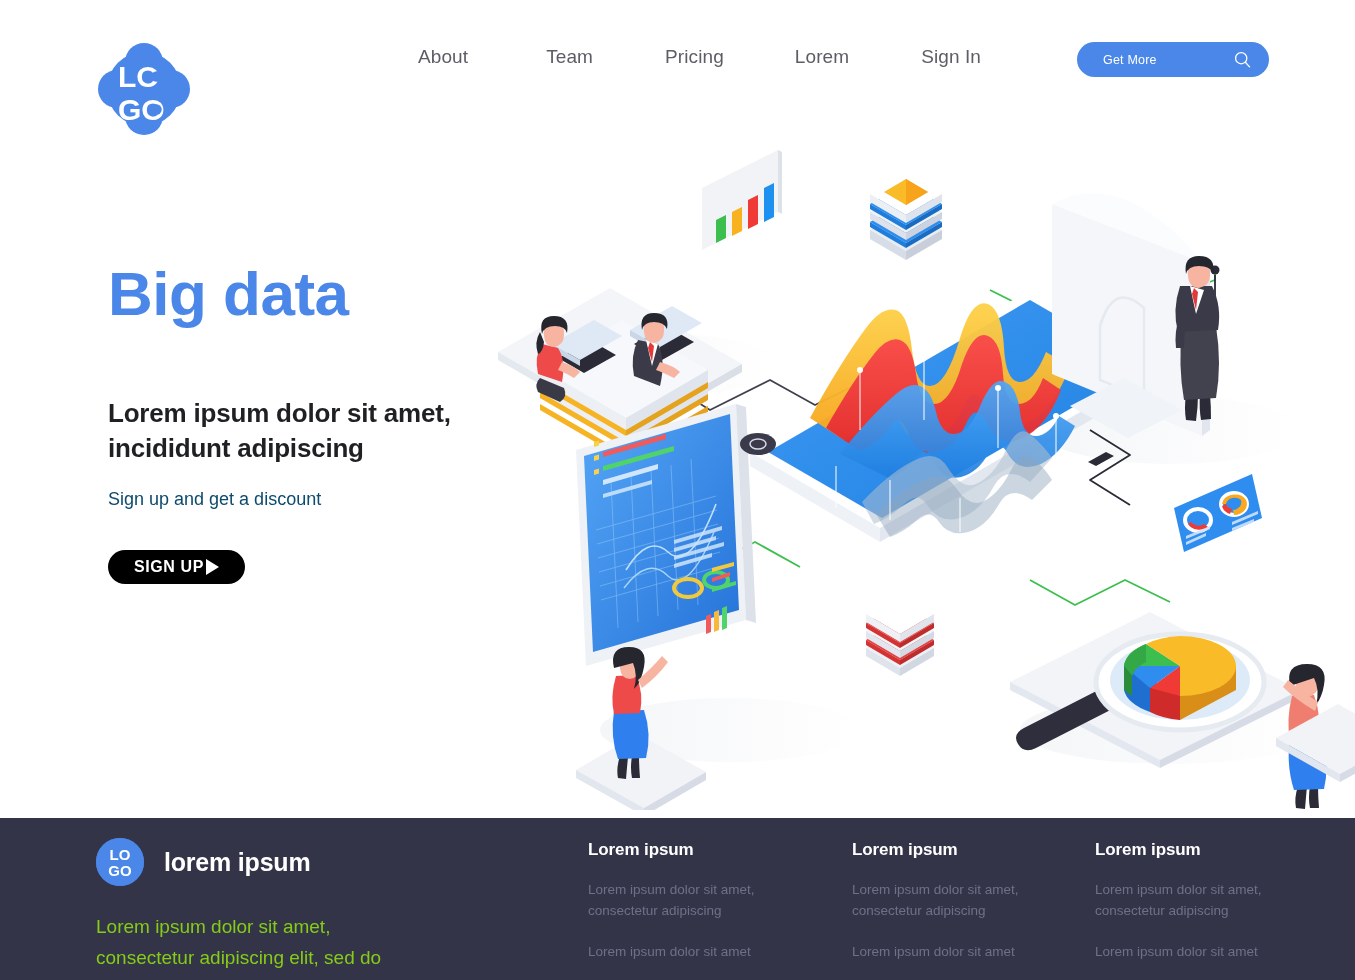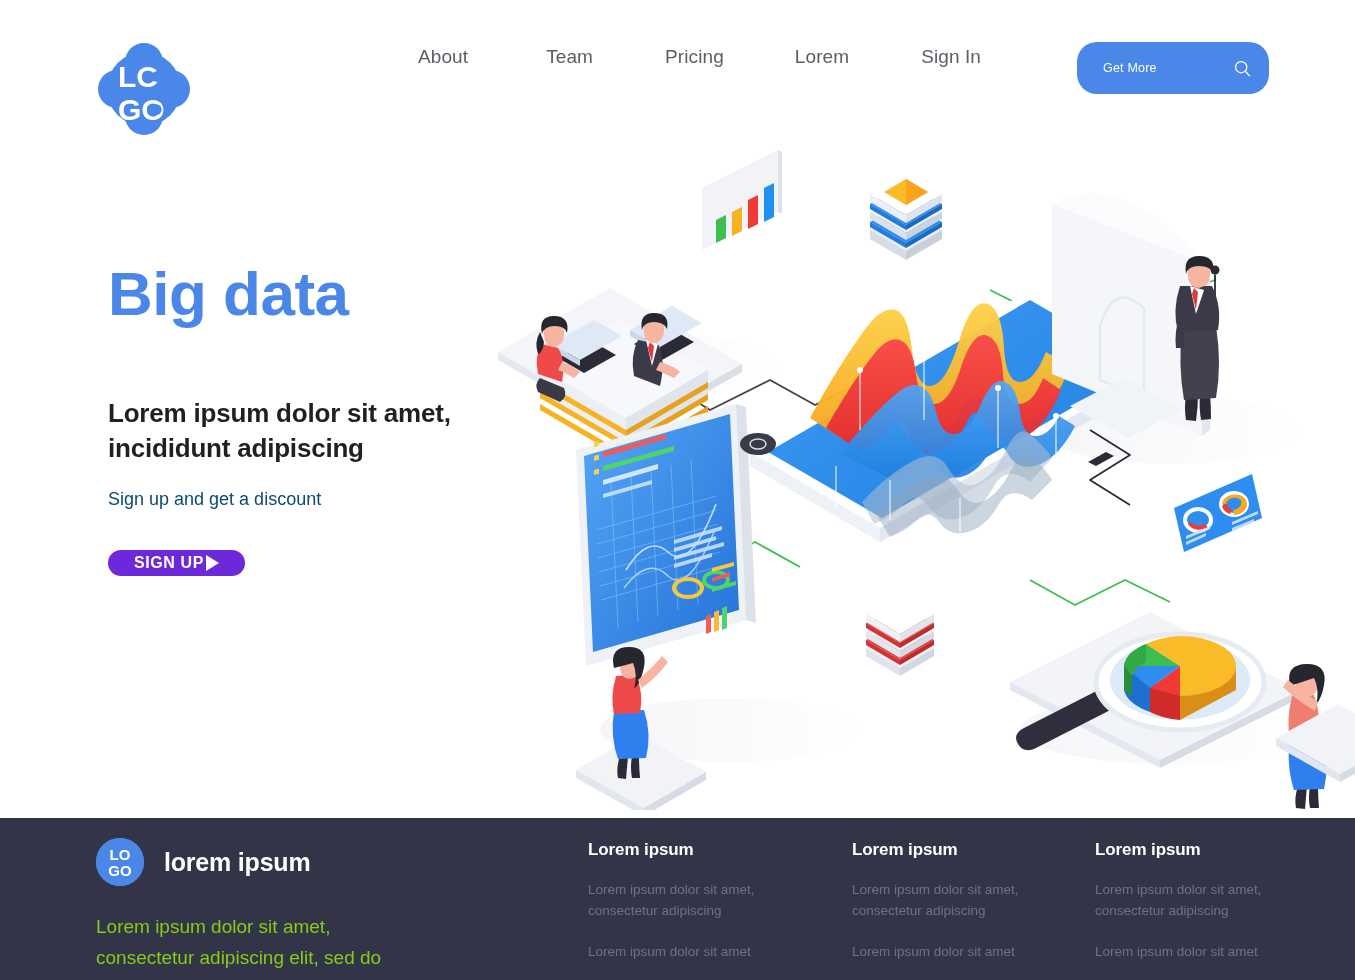--- a/index.html
+++ b/index.html
@@ -26,43 +26,43 @@
     font-size:19px; color:#5d5d66; font-weight:400;
     letter-spacing:.1px; cursor:pointer; white-space:nowrap;
   }
   .nav-item:nth-child(1){ margin-right:78px; }
   .nav-item:nth-child(2){ margin-right:72px; }
   .nav-item:nth-child(3){ margin-right:71px; }
   .nav-item:nth-child(4){ margin-right:72px; }
 
   .cta-search {
     position:absolute; left:1077px; top:42px;
-    width:192px; height:52px; border-radius:20px;
+    width:192px; height:35px; border-radius:20px;
     background:#4a87e8; display:flex; align-items:center;
     justify-content:space-between; padding:0 18px 0 26px; cursor:pointer;
   }
   .cta-search-label { color:#fff; font-size:12.5px; letter-spacing:.2px; }
 
   
   .hero { position:absolute; left:108px; top:250px; width:430px; }
   .hero-title {
     font-size:62px; line-height:1.42; font-weight:700;
     color:#4a87e8; letter-spacing:-.5px;
   }
   .hero-sub {
     margin-top:58px; font-size:26px; line-height:1.36;
     font-weight:700; color:#1f2024; letter-spacing:-.2px; max-width:380px;
   }
   .hero-note {
     margin-top:22px; font-size:18px; color:#0c4a6e; font-weight:400;
   }
   .signup-btn {
     margin-top:40px; display:inline-flex; align-items:center; gap:2px;
-    background:#6d28d9; border:none; border-radius:22px;
-    padding:0 26px; height:26px; cursor:pointer;
+    background:#000000; border:none; border-radius:22px;
+    padding:0 26px; height:34px; cursor:pointer;
   }
   .signup-label {
     color:#fff; font-size:16px; font-weight:700; letter-spacing:.6px;
   }
   .play-tri {
     width:0; height:0; border-left:13px solid #fff;
     border-top:8px solid transparent; border-bottom:8px solid transparent;
   }
 
   

